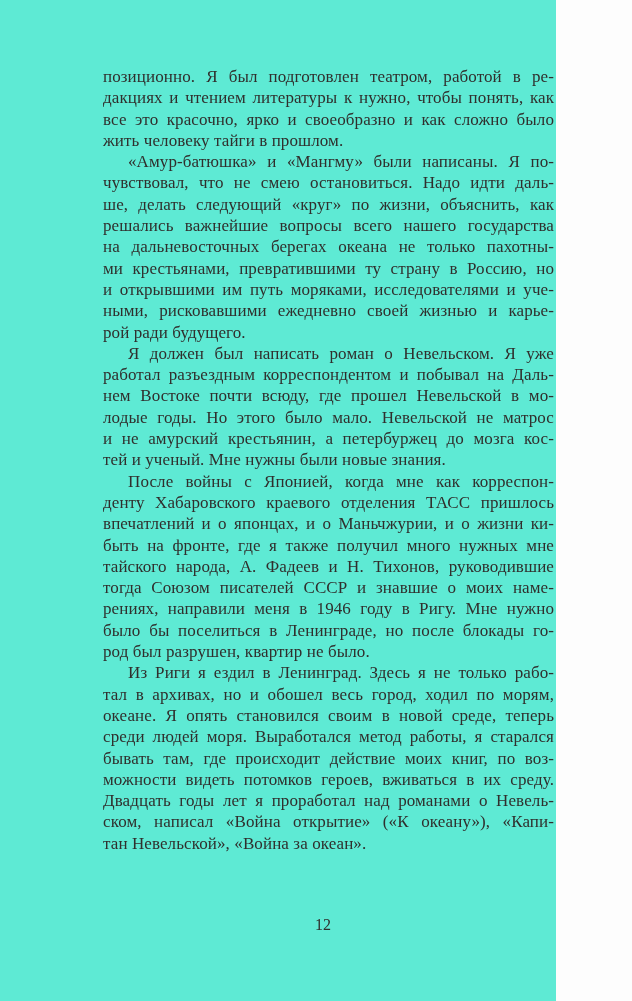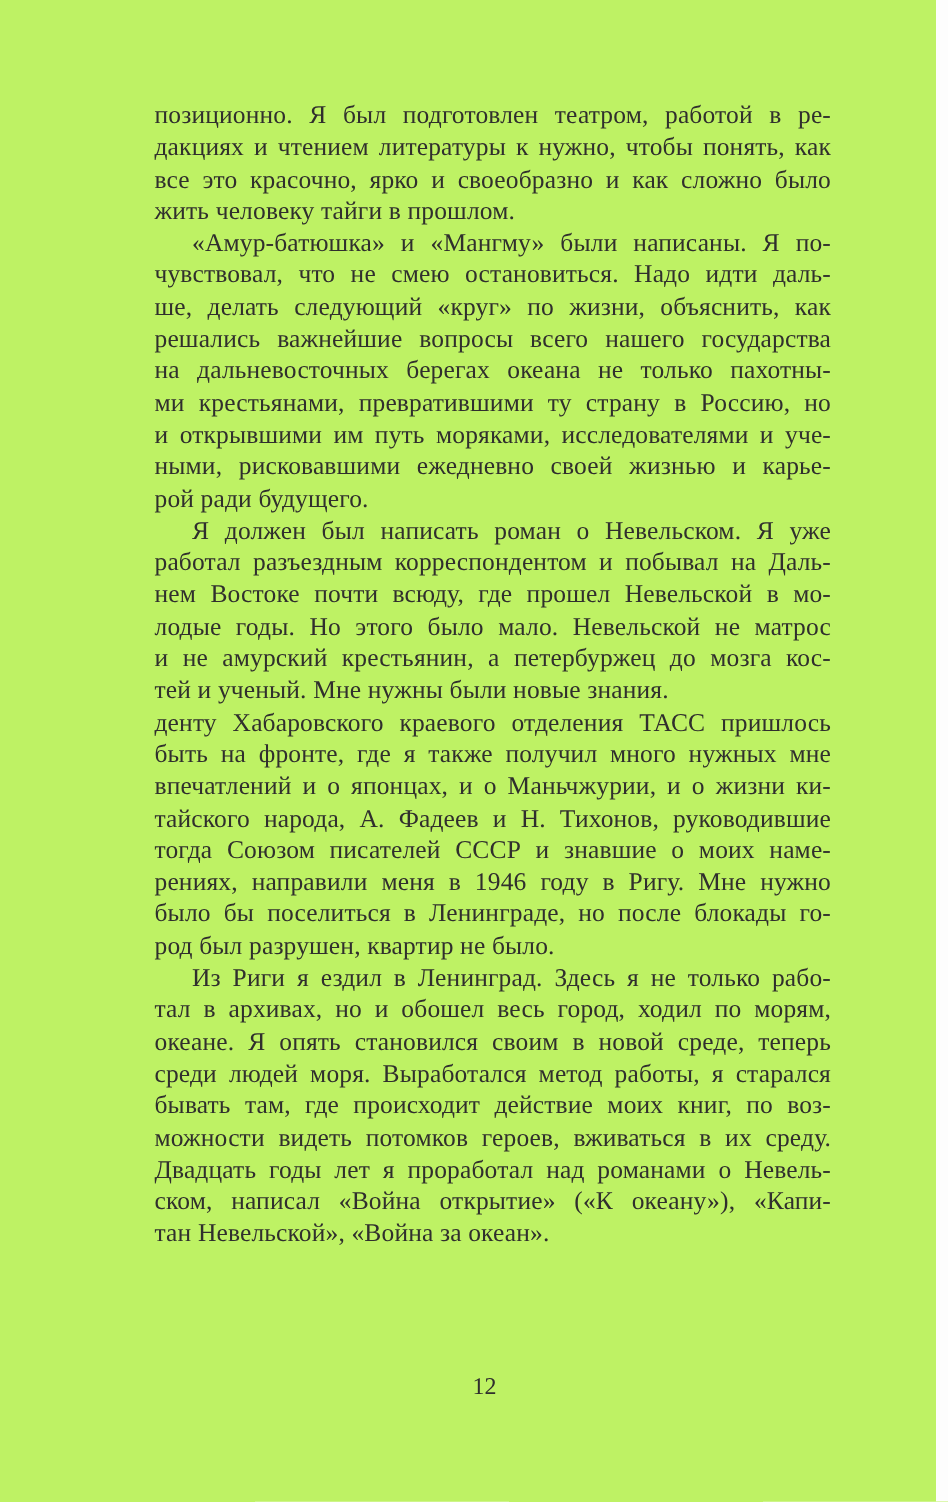--- a/index.html
+++ b/index.html
@@ -8,23 +8,23 @@
   }
   body {
     width: 632px;
     height: 1001px;
     overflow: hidden;
     background: #fdfdfd;
     font-family: "Liberation Serif", "DejaVu Serif", serif;
   }
   .page {
     position: relative;
-    width: 624px;
+    width: 556px;
     height: 1001px;
-    background: #bef264;
+    background: #5eead4;
   }
   .text-block {
     position: absolute;
     left: 103px;
     top: 66px;
     width: 451px;
     font-size: 17px;
     line-height: 21.3px;
     color: #302f2d;
     letter-spacing: 0.1px;
@@ -78,23 +78,24 @@
       </div>
       <div class="paragraph">
         <div class="line indent">Я должен был написать роман о Невельском. Я уже</div>
         <div class="line">работал разъездным корреспондентом и побывал на Даль-</div>
         <div class="line">нем Востоке почти всюду, где прошел Невельской в мо-</div>
         <div class="line">лодые годы. Но этого было мало. Невельской не матрос</div>
         <div class="line">и не амурский крестьянин, а петербуржец до мозга кос-</div>
         <div class="line last">тей и ученый. Мне нужны были новые знания.</div>
       </div>
       <div class="paragraph">
+        <div class="line indent">После войны с Японией, когда мне как корреспон-</div>
         <div class="line">денту Хабаровского краевого отделения ТАСС пришлось</div>
+        <div class="line">впечатлений и о японцах, и о Маньчжурии, и о жизни ки-</div>
         <div class="line">быть на фронте, где я также получил много нужных мне</div>
-        <div class="line">впечатлений и о японцах, и о Маньчжурии, и о жизни ки-</div>
         <div class="line">тайского народа, А. Фадеев и Н. Тихонов, руководившие</div>
         <div class="line">тогда Союзом писателей СССР и знавшие о моих наме-</div>
         <div class="line">рениях, направили меня в 1946 году в Ригу. Мне нужно</div>
         <div class="line">было бы поселиться в Ленинграде, но после блокады го-</div>
         <div class="line last">род был разрушен, квартир не было.</div>
       </div>
       <div class="paragraph">
         <div class="line indent">Из Риги я ездил в Ленинград. Здесь я не только рабо-</div>
         <div class="line">тал в архивах, но и обошел весь город, ходил по морям,</div>
         <div class="line">океане. Я опять становился своим в новой среде, теперь</div>

